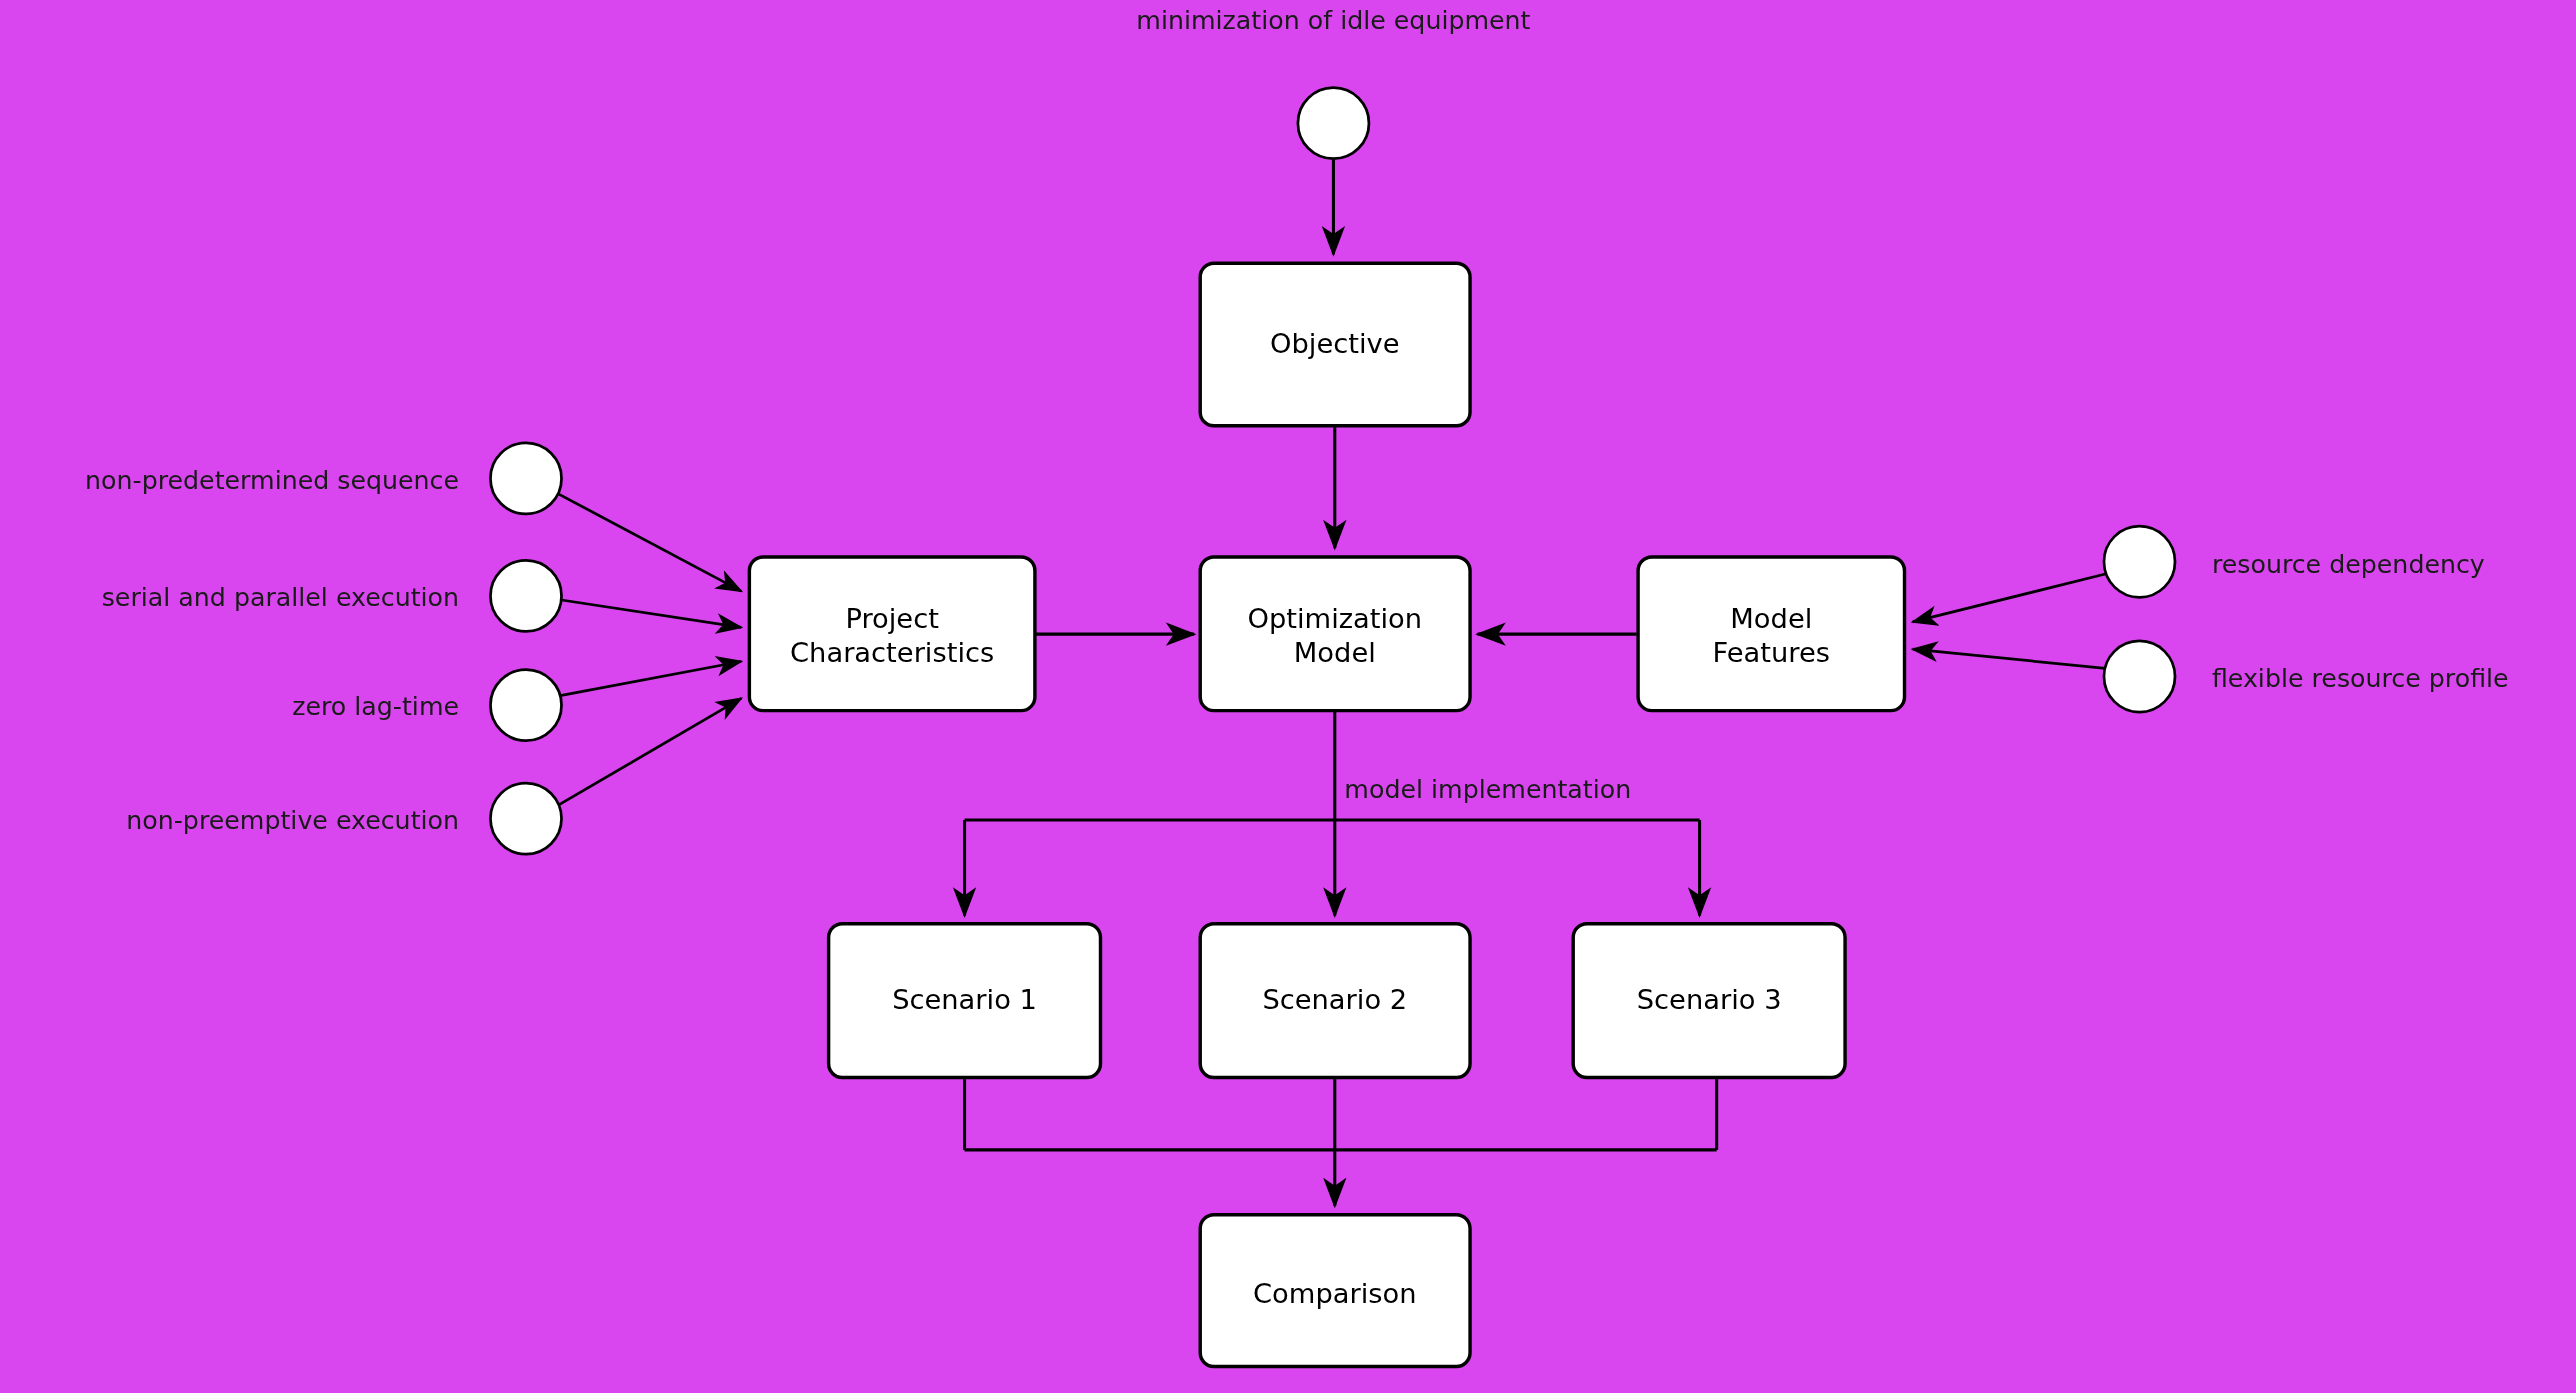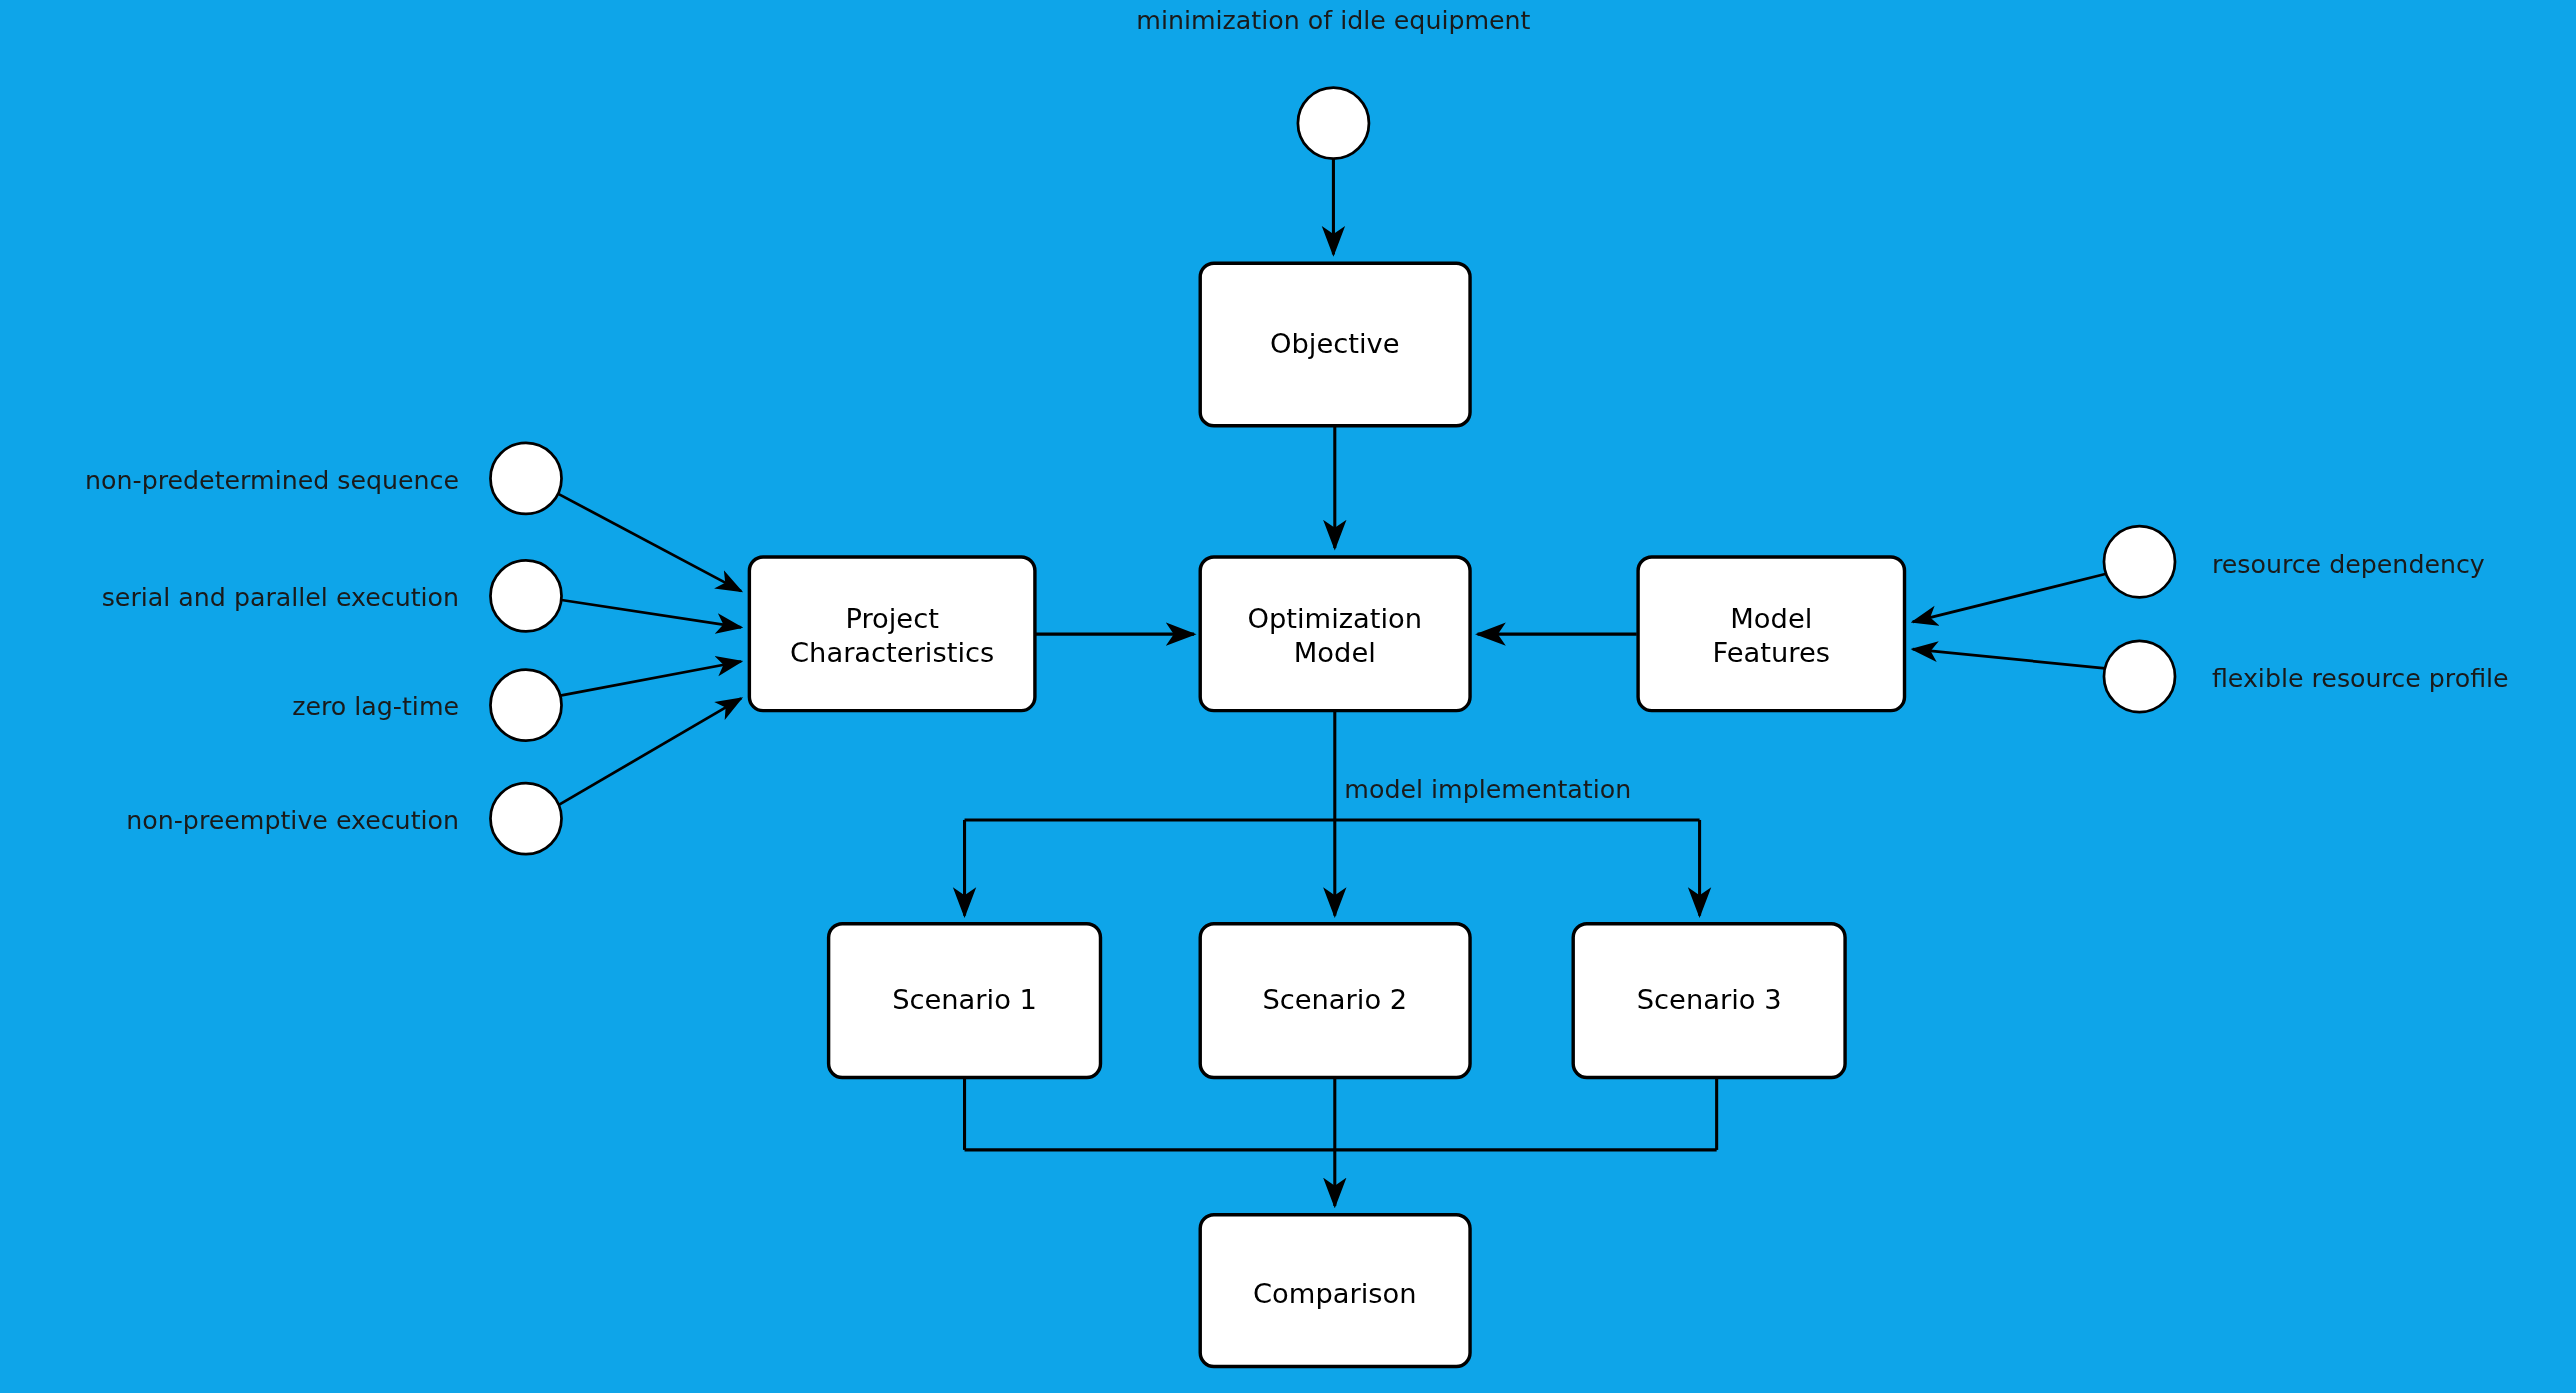--- a/index.html
+++ b/index.html
@@ -7,21 +7,21 @@
     padding: 0;
     background: #ffffff;
   }
   body {
     font-family: "DejaVu Sans", "Liberation Sans", sans-serif;
   }
   #canvas {
     position: relative;
     width: 2576px;
     height: 1394px;
-    background: #0ea5e9;
+    background: #d946ef;
     overflow: hidden;
   }
   #diagram-svg {
     position: absolute;
     top: 0;
     left: 0;
     width: 2576px;
     height: 1394px;
   }
   .node-box {

